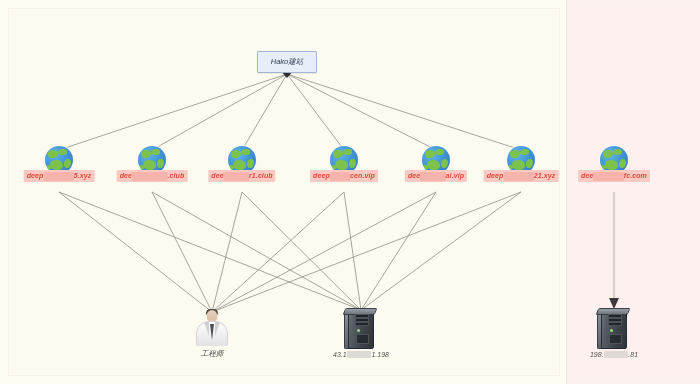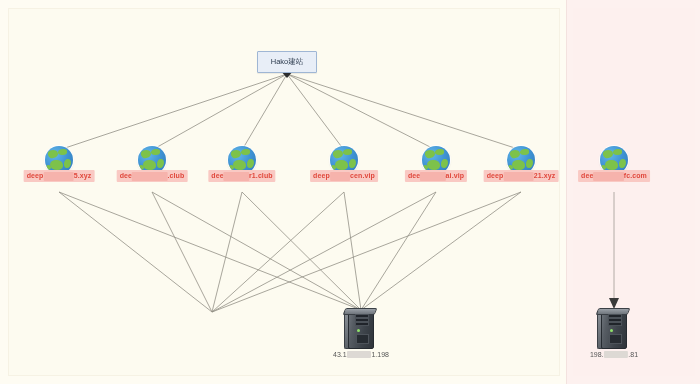--- a/index.html
+++ b/index.html
@@ -18,21 +18,21 @@
         background:#fdfbf0;border:1px solid #f6f2e4;}
   #panel-right{left:566px;width:134px;background:#fdf1ef;
         border-left:1px solid #f3e2df;}
   #panel-right .inner{position:absolute;left:6px;top:8px;right:6px;bottom:8px;
         background:#fdf0ee;}
 
   
   #edges{position:absolute;left:0;top:0;width:700px;height:384px;}
 
   
-  .node{position:absolute;transform:translate(-50%,-50%);}
+  .node{position:absolute;transform:translate(-50%,-50%);font-style:italic;}
 
   .globe{width:28px;height:28px;border-radius:50%;
      background:radial-gradient(circle at 34% 30%, #63b7e8 0%, #3f93d4 48%, #2f77b8 100%);
      box-shadow:0 0 0 1px rgba(255,255,255,.85), 0 1px 2px rgba(0,0,0,.18);
      position:relative;overflow:hidden;}
   .globe i{position:absolute;background:#7dc24a;border-radius:45% 55% 50% 48%;display:block;}
   .globe i.c1{left:3px;top:4px;width:10px;height:8px;transform:rotate(-12deg);}
   .globe i.c2{left:13px;top:3px;width:9px;height:6px;border-radius:60% 40% 50% 50%;}
   .globe i.c3{left:5px;top:14px;width:13px;height:10px;border-radius:50% 55% 45% 60%;}
   .globe i.c4{left:19px;top:13px;width:7px;height:9px;border-radius:55% 45% 60% 40%;}
@@ -226,20 +226,32 @@
         <i class="c2"></i>
         <i class="c3"></i>
         <i class="c4"></i>
         <i class="c5"></i>
     </div>
     <div class="dom-label">
       <span>dee</span><span class="rd">██████</span><span>fc.com</span>
     </div>
   </div>
 
+  <div class="node" style="left:212px;top:328px;">
+    <div class="person">
+      <div class="hair"></div>
+        <div class="head"></div>
+        <div class="neck"></div>
+      <div class="body"></div>
+        <div class="lapelL"></div>
+        <div class="lapelR"></div>
+      <div class="tie"></div>
+    </div>
+    <div class="caption">工程师</div>
+  </div>
 
   <div class="node" style="left:361px;top:327px;">
     <div class="server">
       <div class="side"></div>
         <div class="case"></div>
         <div class="top"></div>
       <div class="bay b1"></div>
         <div class="bay b2"></div>
         <div class="bay b3"></div>
       <div class="led"></div>

